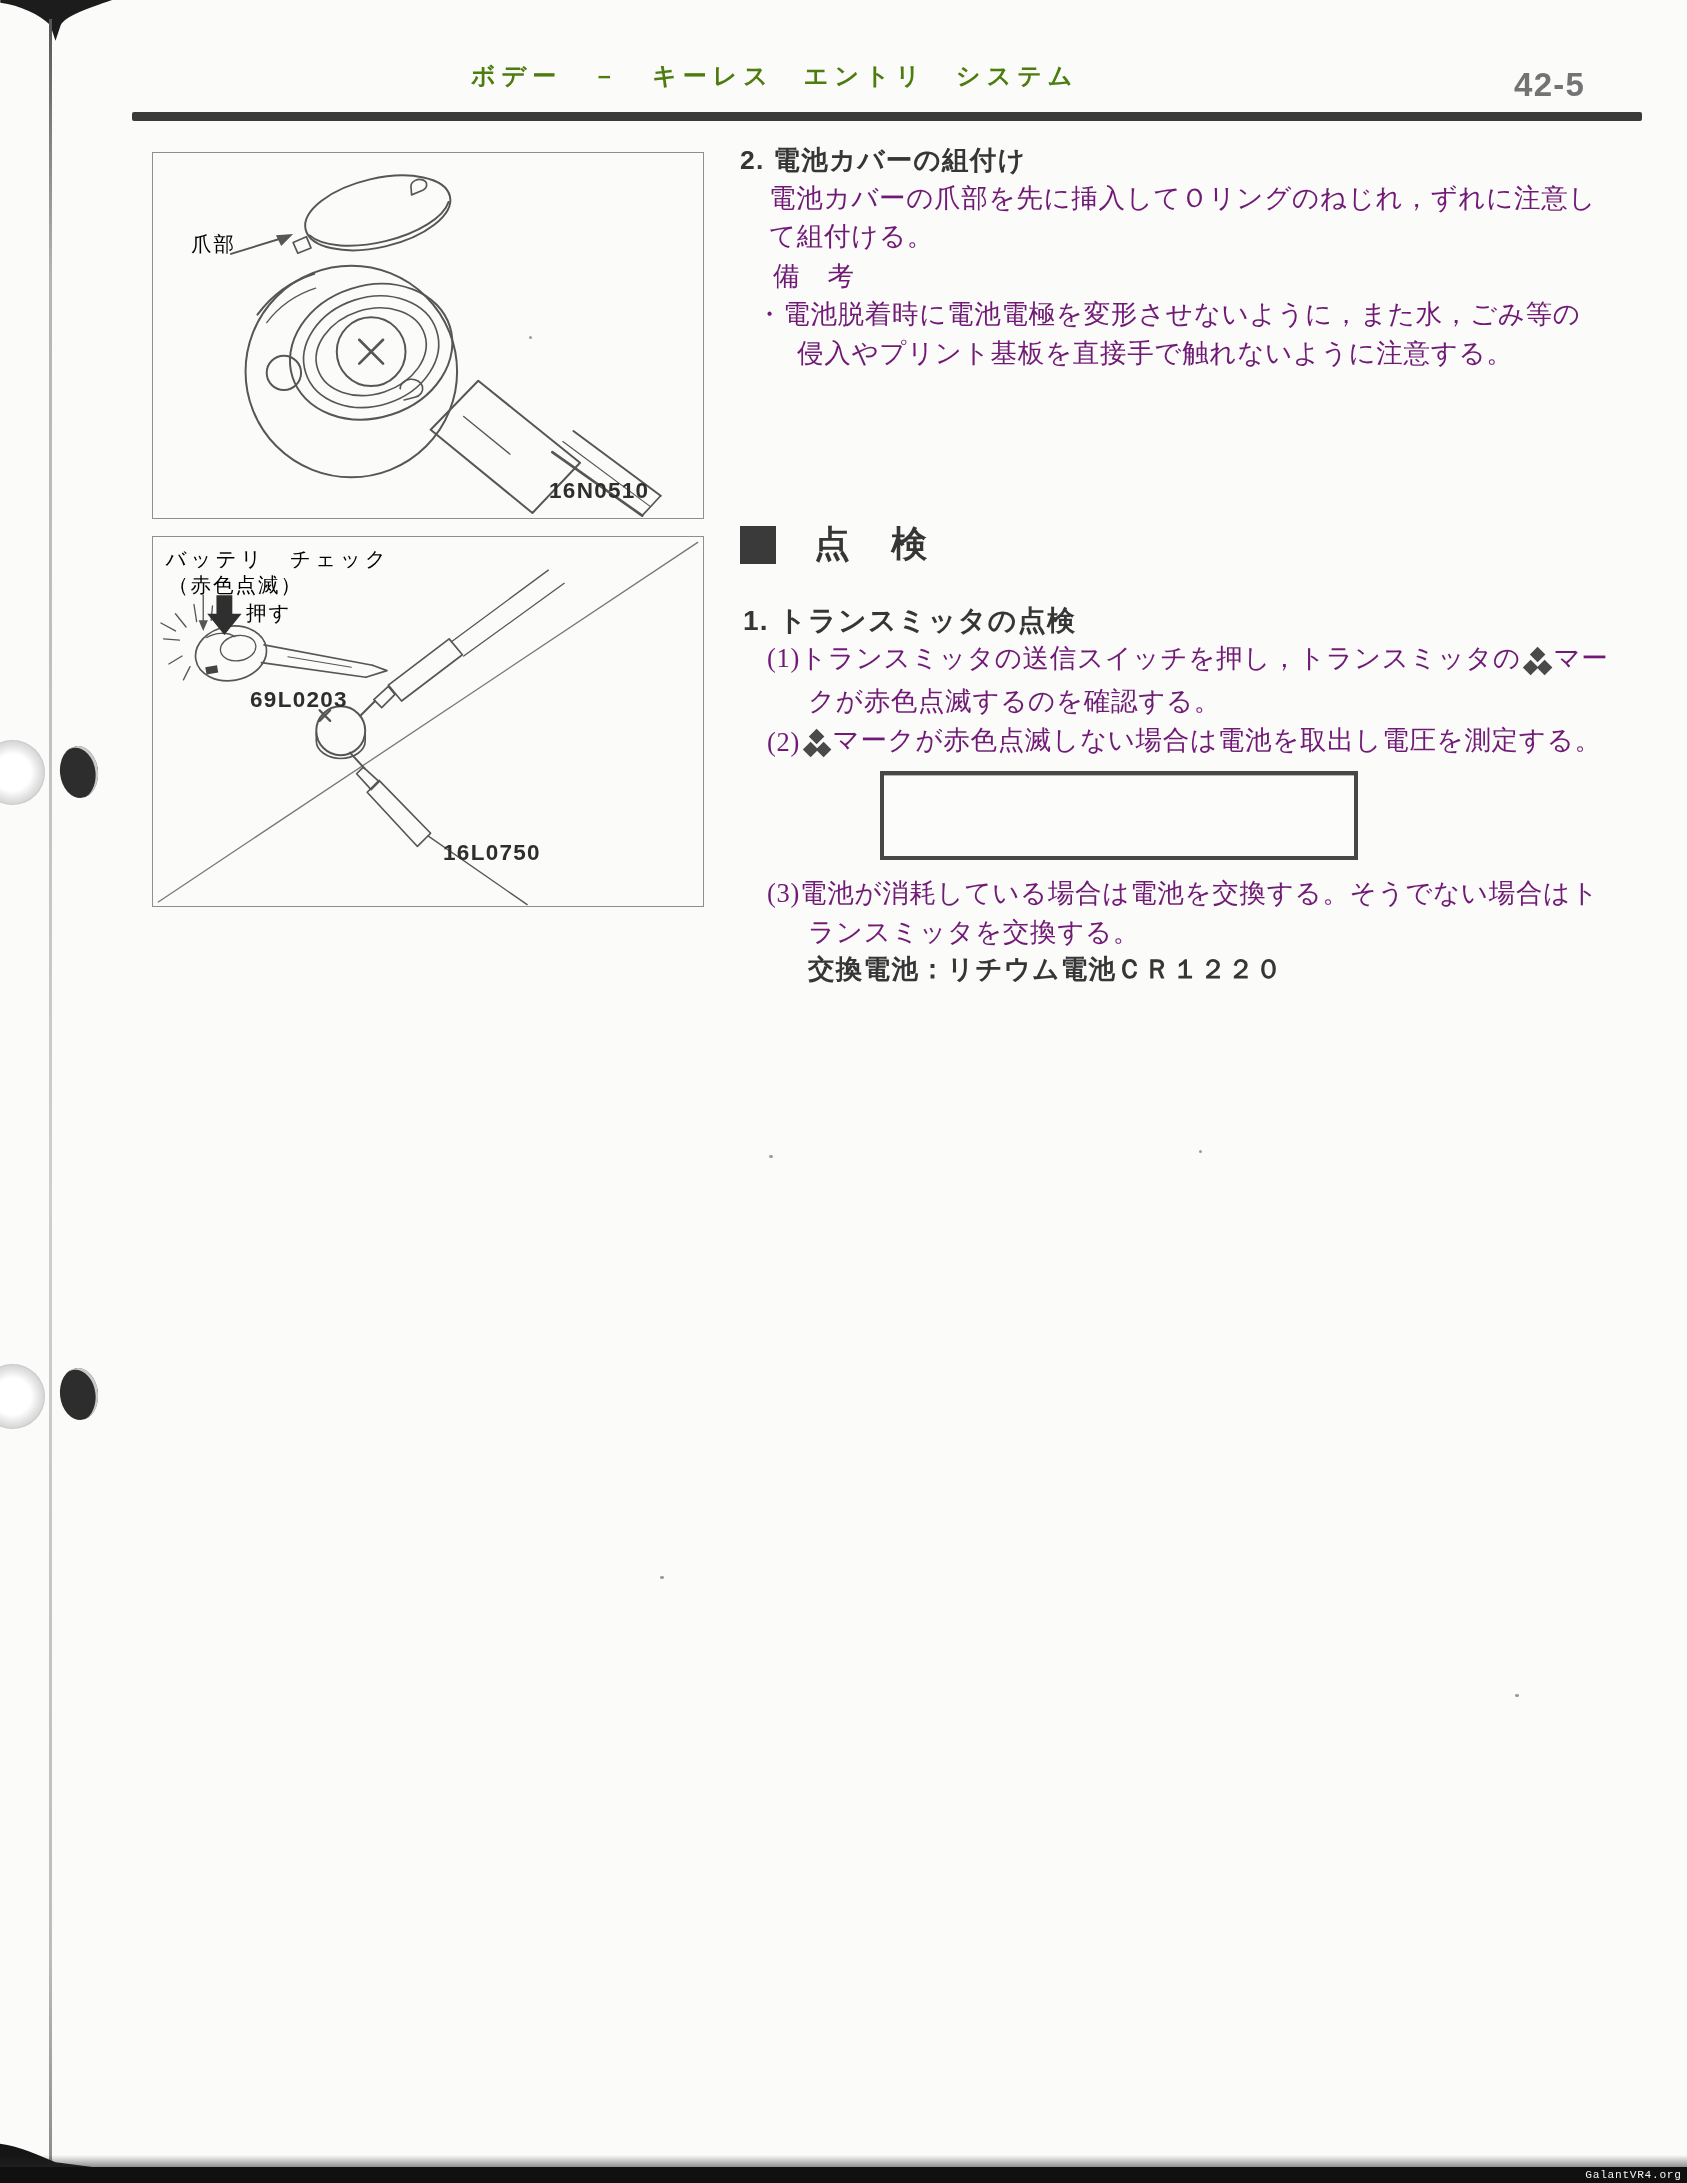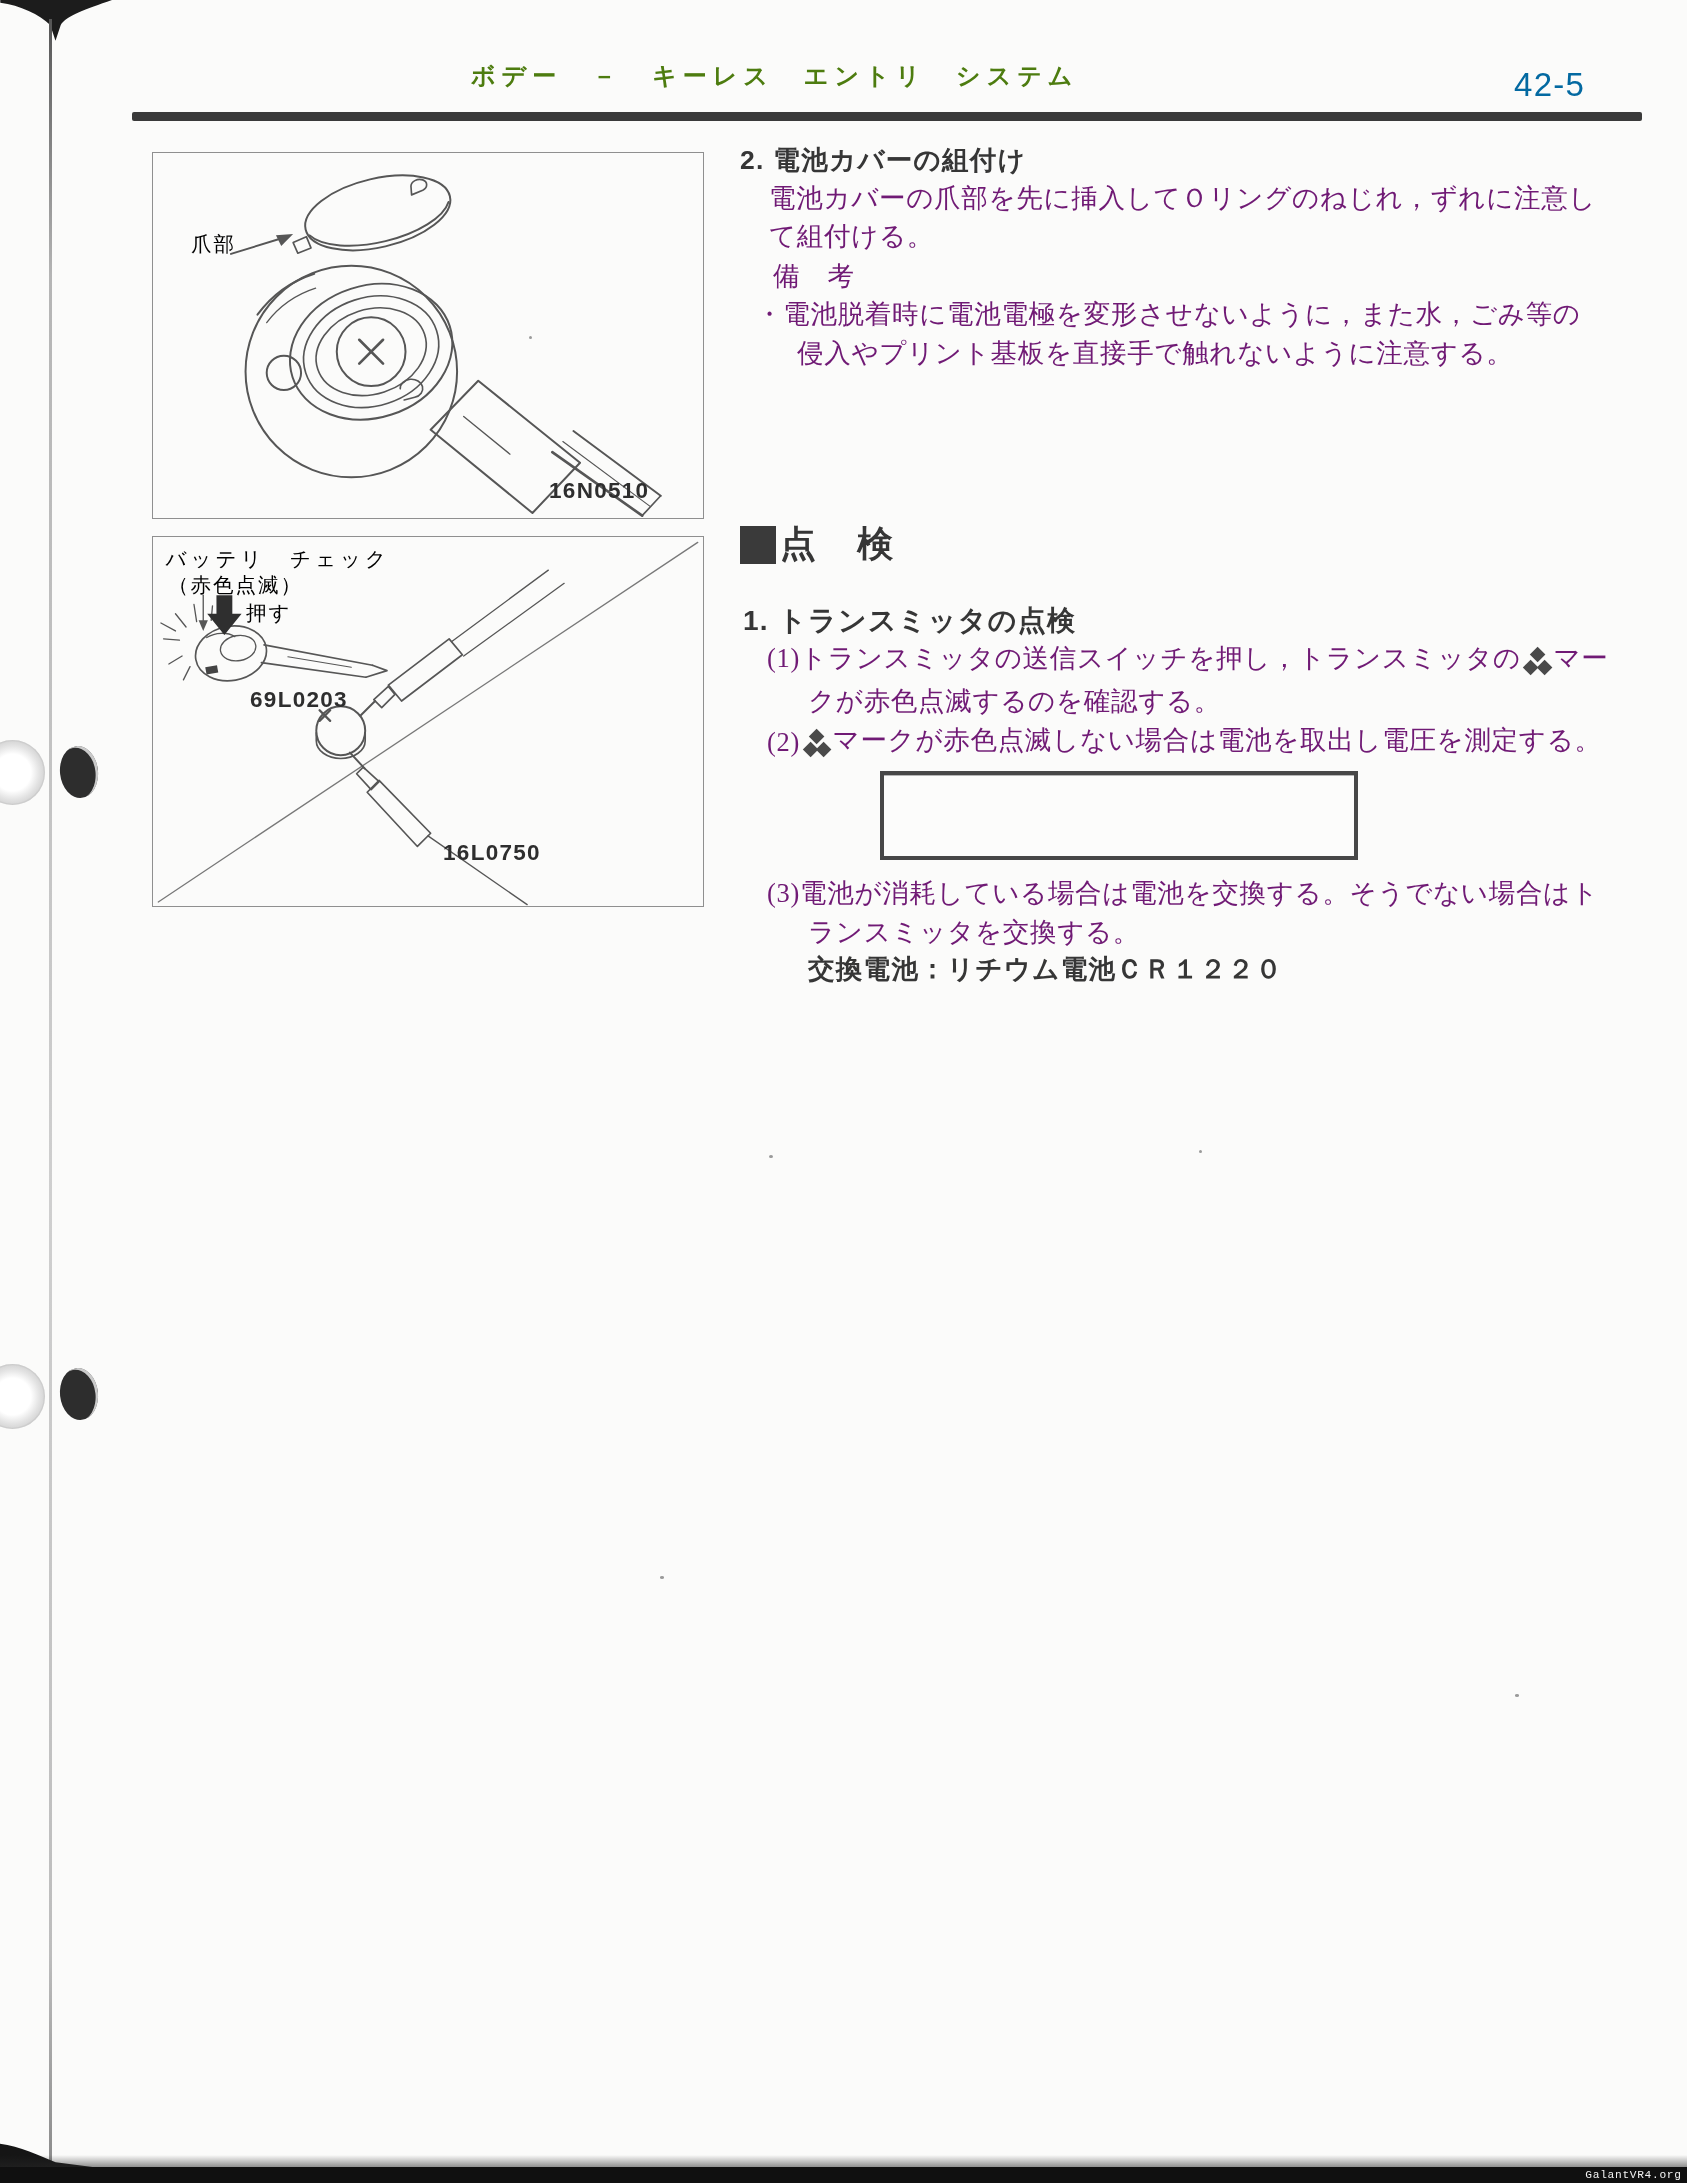--- a/index.html
+++ b/index.html
@@ -10,37 +10,37 @@
     color:#3b3b3b;
   }
   .abs{position:absolute;white-space:nowrap;}
   
   .hdr-title{
     left:471px;top:60px;font-family:"Liberation Sans",sans-serif;
     font-size:24px;font-weight:700;color:#4d7c0f;letter-spacing:6px;
   }
   .hdr-page{
     left:1514px;top:66px;font-family:"Liberation Sans",sans-serif;
-    font-size:33px;font-weight:400;color:#0369a1;letter-spacing:1.3px;
+    font-size:33px;font-weight:700;color:#737373;letter-spacing:1.3px;
   }
   .hdr-rule{
     left:132px;top:112px;width:1510px;height:8.6px;background:#3a3a3a;border-radius:2px;
   }
   
   .figbox{border:1.3px solid #8f8f8f;background:transparent;}
   #fig1{left:152px;top:152px;width:550px;height:365px;}
   #fig2{left:152px;top:536px;width:550px;height:369px;}
   .figlabel{font-size:20.5px;color:#000000;letter-spacing:2px;}
   .figcode{font-family:"Liberation Sans",sans-serif;font-weight:700;
            font-size:22.5px;color:#2e2e2e;letter-spacing:1.3px;}
   
   .h-bold{font-family:"Liberation Sans",sans-serif;font-weight:700;
           font-size:26.5px;color:#363636;letter-spacing:1.3px;}
   .body-t{font-size:26.5px;color:#701a75;letter-spacing:0.7px;}
-  .insp-head{left:740px;top:520px;display:flex;align-items:center;}
+  .insp-head{left:740px;top:520px;display:flex;align-items:center;gap:34px;}
   .insp-sq{display:inline-block;width:36px;height:38px;background:#3a3a3a;margin-right:4px;}
   .insp-txt{font-family:"Liberation Sans",sans-serif;font-weight:700;
             font-size:36px;color:#363636;letter-spacing:2.6px;}
   .line-row{display:flex;align-items:flex-end;}
   
   .mmark{position:relative;display:inline-block;width:30px;height:29px;margin:0 1.3px;vertical-align:-4px;}
   .mmark i{position:absolute;width:11.2px;height:11.2px;background:#4a4a4a;transform:rotate(45deg);}
   .mmark i.t{left:10px;top:2px;}
   .mmark i.l{left:3.3px;top:15px;}
   .mmark i.r{left:16.5px;top:15px;}

